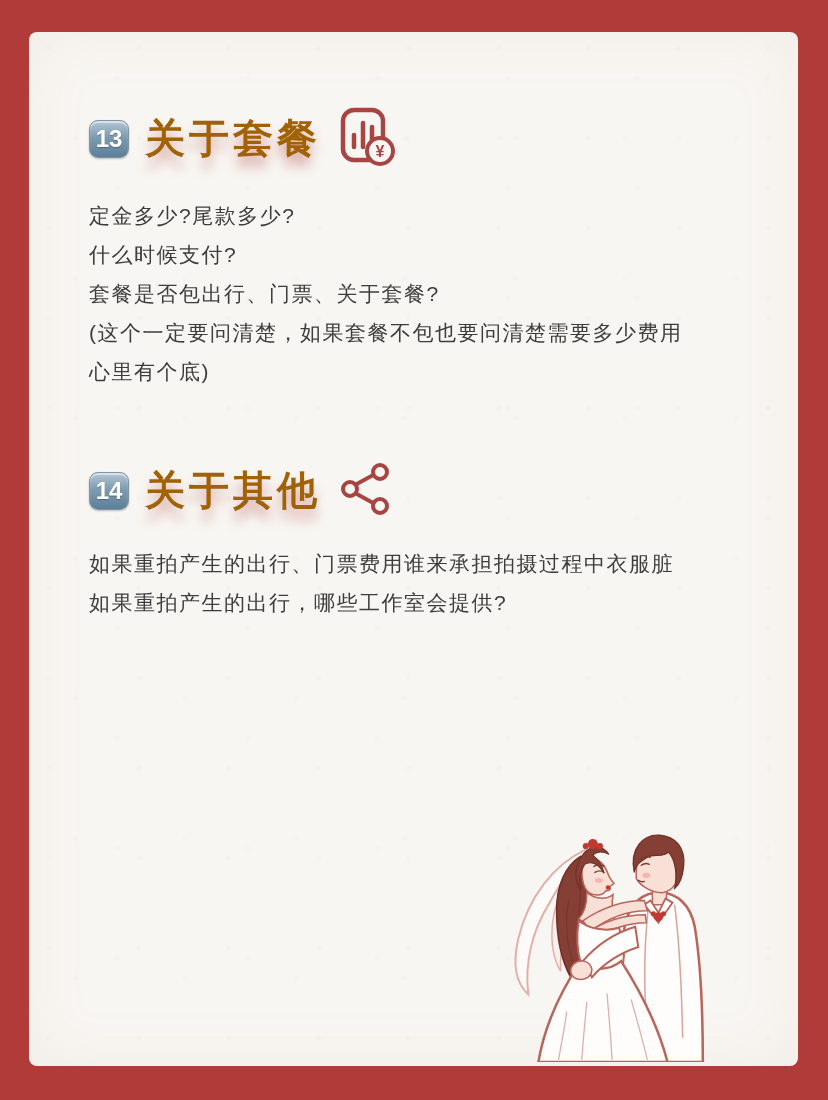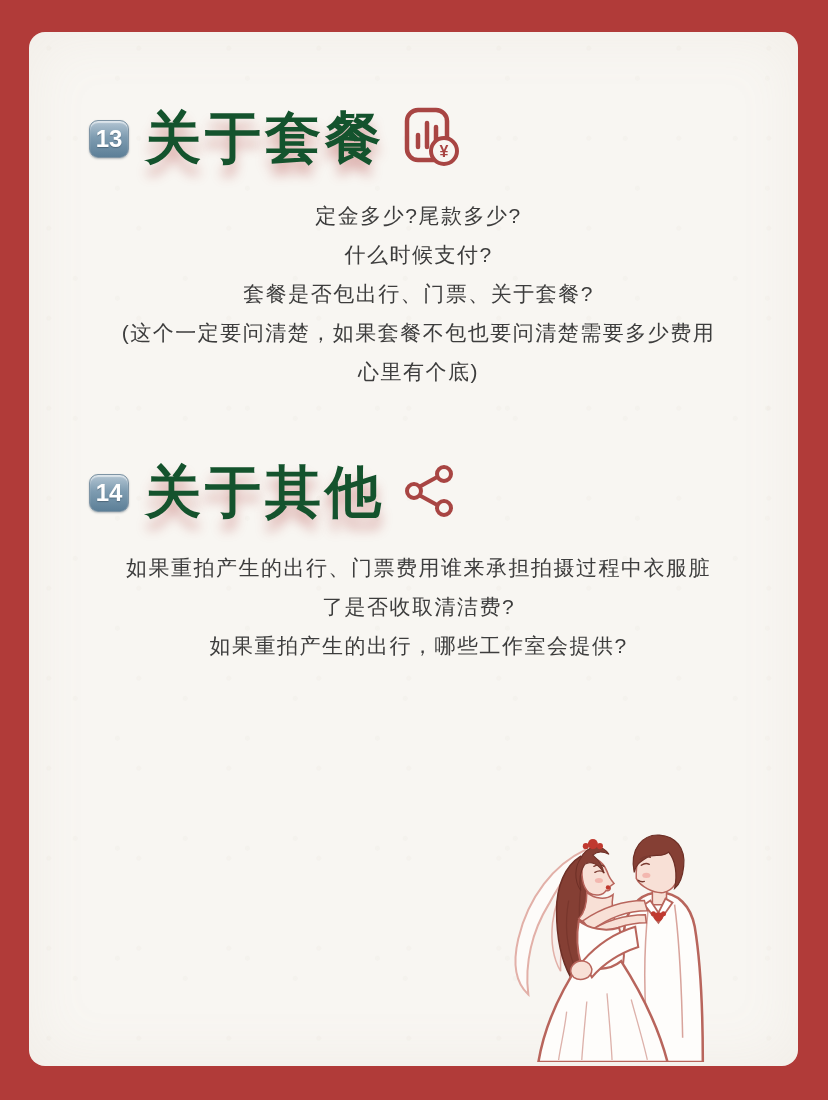--- a/index.html
+++ b/index.html
@@ -14,24 +14,23 @@
     overflow: hidden;
   }
 
   .card {
     position: absolute;
     left: 29px;
     top: 32px;
     width: 769px;
     height: 1034px;
     background: #f8f6f2;
-    border-radius: 16px;
+    border-radius: 8px;
     overflow: hidden;
     box-shadow: inset 0 0 60px rgba(190,170,150,0.10);
-    text-align: center;
   }
   
   .card::before {
     content: "";
     position: absolute;
     inset: 0;
     background:
       radial-gradient(circle at 22% 18%, rgba(205,195,180,0.08) 0 2px, transparent 3px),
       radial-gradient(circle at 68% 42%, rgba(205,195,180,0.07) 0 2px, transparent 3px),
       radial-gradient(circle at 42% 76%, rgba(205,195,180,0.07) 0 2px, transparent 3px);
@@ -66,23 +65,23 @@
     display: flex;
     align-items: center;
     justify-content: center;
     text-shadow: 0 1px 1px rgba(50,70,85,0.5);
     flex: 0 0 auto;
   }
 
   .section-title {
     font-family: "Liberation Serif", serif;
     font-weight: bold;
-    font-size: 56px;
+    font-size: 40px;
     letter-spacing: 4px;
-    color: #14532d;
+    color: #a16207;
     line-height: 1.1;
     text-shadow: 0 11px 12px rgba(176,62,60,0.40);
   }
 
   .header-icon { flex: 0 0 auto; margin-left: 2px; }
 
   .q-line {
     font-size: 21px;
     line-height: 39px;
     letter-spacing: 1.5px;
@@ -134,21 +133,20 @@
             <svg width="54" height="54" viewBox="0 0 54 54">
               <line x1="16" y1="23" x2="36" y2="12" stroke="#a84543" stroke-width="4"></line>
               <line x1="16" y1="31" x2="36" y2="42" stroke="#a84543" stroke-width="4"></line>
               <circle cx="11" cy="27" r="7" fill="#f8f6f2" stroke="#a84543" stroke-width="4"></circle>
               <circle cx="41" cy="10" r="7" fill="#f8f6f2" stroke="#a84543" stroke-width="4"></circle>
               <circle cx="41" cy="44" r="7" fill="#f8f6f2" stroke="#a84543" stroke-width="4"></circle>
             </svg>
           </span>
         </div>
         <p class="q-line">如果重拍产生的出行、门票费用谁来承担拍摄过程中衣服脏</p>
-        <p class="q-line">了是否收取清洁费?</p>
         <p class="q-line">如果重拍产生的出行，哪些工作室会提供?</p>
       </div>
     </div>
 
     <div class="illustration">
       <svg width="210" height="232" viewBox="0 0 200 230">
 
         <path d="M78,20 C48,34 22,66 12,108 C6,134 10,152 22,163 C18,132 26,100 42,74 C54,52 66,34 82,26 Z" fill="#fdfbf9" stroke="#e2b0a8" stroke-width="2"></path>
         <path d="M82,24 C62,40 50,64 46,92 C44,112 47,128 54,140 C53,112 59,88 71,66 C76,56 82,44 88,38 Z" fill="#f7efec" stroke="#e2b0a8" stroke-width="1.5"></path>
 

